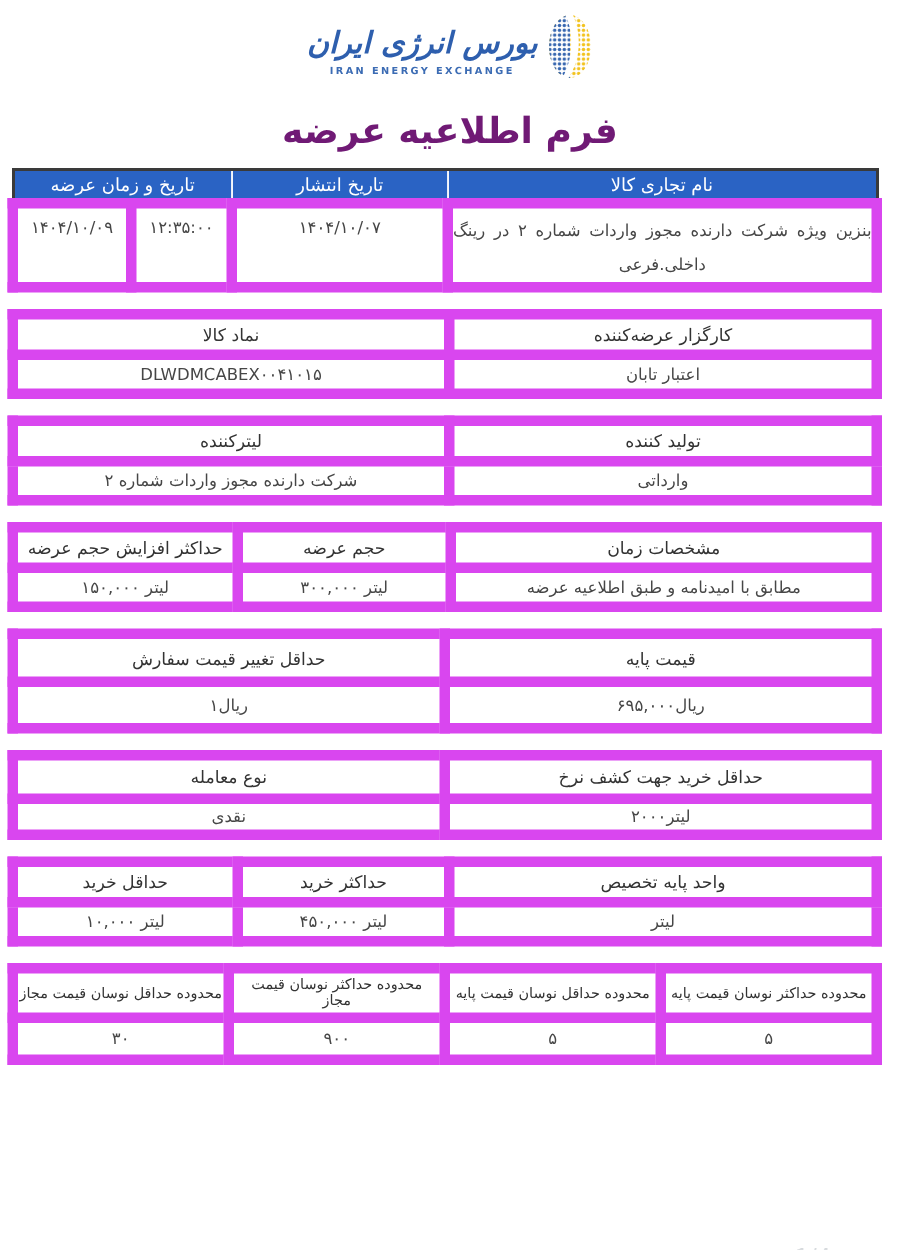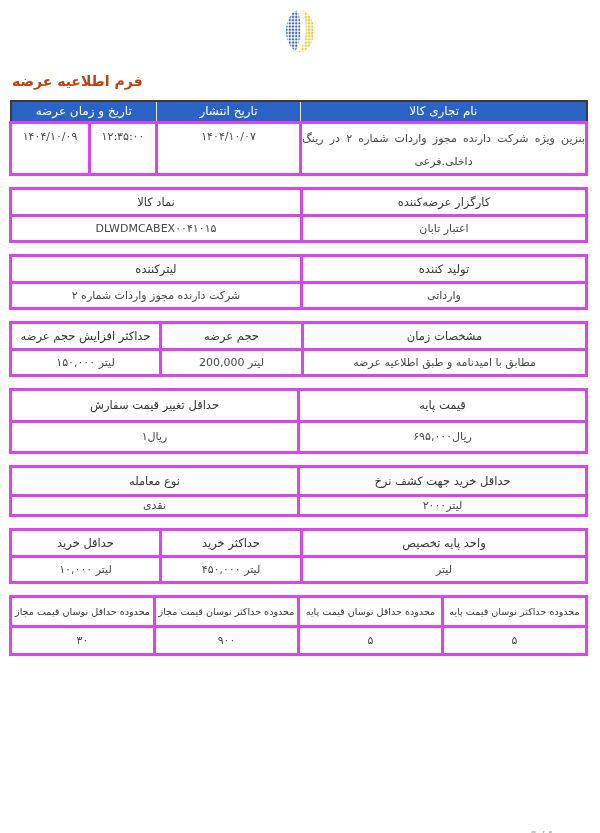--- a/index.html
+++ b/index.html
@@ -13,25 +13,25 @@
   }
   .page { width: 600px; height: 833px; position: relative; padding: 0 12px; }
 
   
   .logo { display: flex; direction: ltr; justify-content: center; align-items: center; gap: 7px; margin-top: 7px; height: 52px; }
   .logo-text { text-align: center; }
   .brand-fa { font-size: 20px; font-weight: bold; font-style: italic; color: #2e5fae; line-height: 1.2; }
   .brand-en { font-size: 6.5px; letter-spacing: 1.6px; color: #3c6cb4; margin-top: 3px; font-weight: bold; }
 
   
-  .doc-title { text-align: left; font-size: 14px; font-weight: bold; color: #c2410c; margin: 14px 0 11px; }
+  .doc-title { text-align: center; font-size: 24px; font-weight: bold; color: #701a75; margin: 14px 0 11px; }
 
   
   table { width: 576px; margin: 0 auto 11px; border-collapse: collapse; table-layout: fixed; border: 2px solid #3a3a3a; }
-  th, td { border: 3px solid #d946ef; text-align: center; vertical-align: middle; overflow: hidden; }
+  th, td { border: 7px solid #d946ef; text-align: center; vertical-align: middle; overflow: hidden; }
   th { font-size: 11.5px; font-weight: normal; color: #333; height: 27px; padding: 2px 4px; background: #fff; }
   td { font-size: 11px; color: #464646; height: 26px; padding: 2px 6px; }
 
   
   .t1 th { background: #2a63c4; color: #ffffff; font-size: 12px; border: 1px solid #e9eef8; border-top-color:#3a3a3a; border-bottom-color:#3a3a3a; height: 21px; }
   .t1 td { height: 50px; vertical-align: top; padding-top: 6px; }
   .t1 td.trade-name { text-align: justify; text-align-last: center; line-height: 2.1; padding: 3px 0 0; }
 
   .t5 th { height: 32px; }
   .t5 td { height: 31px; }
@@ -45,20 +45,24 @@
   
   .footer-page { text-align: center; font-size: 13px; color: #222; margin-top: 112px; }
   .corner-indicator { position: absolute; right: 46px; bottom: -7px; color: #b3b9bf; font-size: 15px; direction: ltr; }
 </style>
 </head>
 <body>
 
 <div class="page">
 
   <div class="logo">
+    <div class="logo-text">
+      <div class="brand-fa">بورس انرژی ایران</div>
+      <div class="brand-en">IRAN ENERGY EXCHANGE</div>
+    </div>
     <span>
       <svg width="30" height="44" viewBox="0 0 30 44" aria-hidden="true">
         <defs>
           <pattern id="pb" width="3.2" height="3.2" patternUnits="userSpaceOnUse">
             <rect width="3.2" height="3.2" fill="#ffffff"></rect>
               <circle cx="1.6" cy="1.6" r="1.15" fill="#3565af"></circle>
           </pattern>
           <pattern id="py" width="3.2" height="3.2" patternUnits="userSpaceOnUse">
             <rect width="3.2" height="3.2" fill="#ffffff"></rect>
               <circle cx="1.6" cy="1.6" r="1.15" fill="#f2c21c"></circle>
@@ -136,21 +140,21 @@
         <col style="width:150px">
       </colgroup>
     <tbody>
         <tr>
       <th>مشخصات زمان</th>
       <th>حجم عرضه</th>
       <th>حداکثر افزایش حجم عرضه</th>
     </tr>
     <tr>
       <td>مطابق با امیدنامه و طبق اطلاعیه عرضه</td>
-      <td>لیتر 200,000</td>
+      <td>لیتر ۳۰۰,۰۰۰</td>
       <td>لیتر ۱۵۰,۰۰۰</td>
     </tr>
   </tbody>
     </table>
 
   <table class="t5">
     <colgroup>
         <col style="width:288px">
         <col style="width:288px">
       </colgroup>

